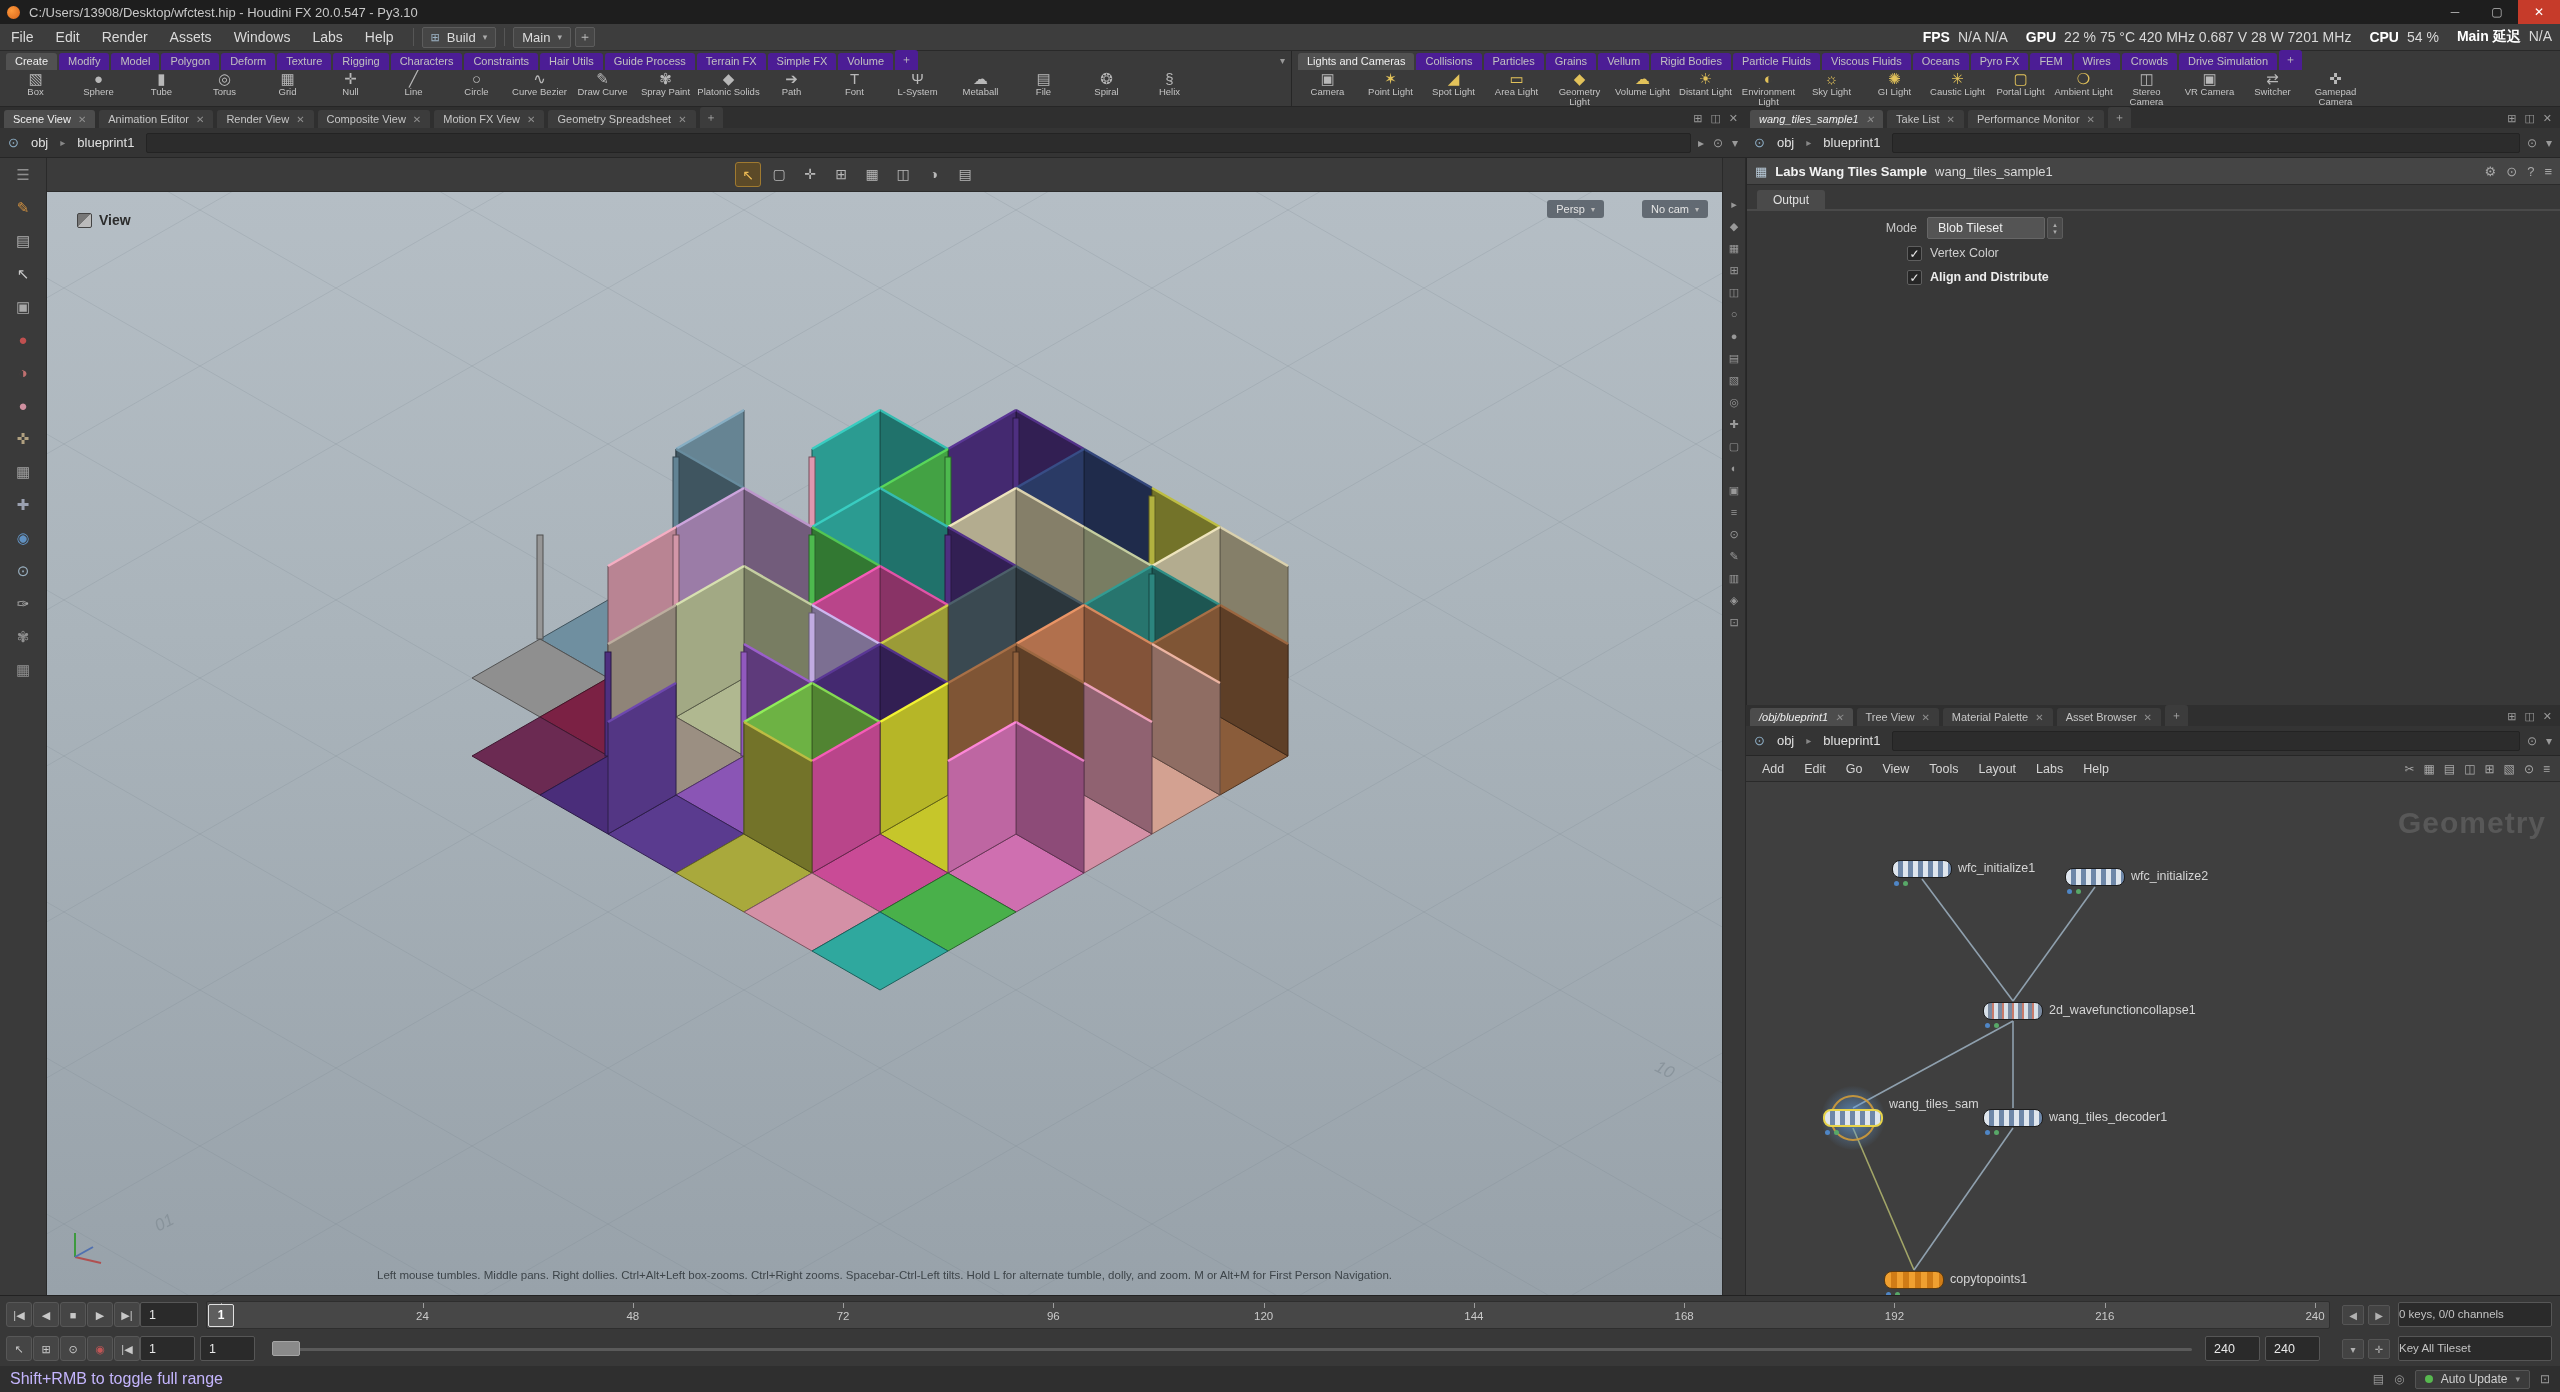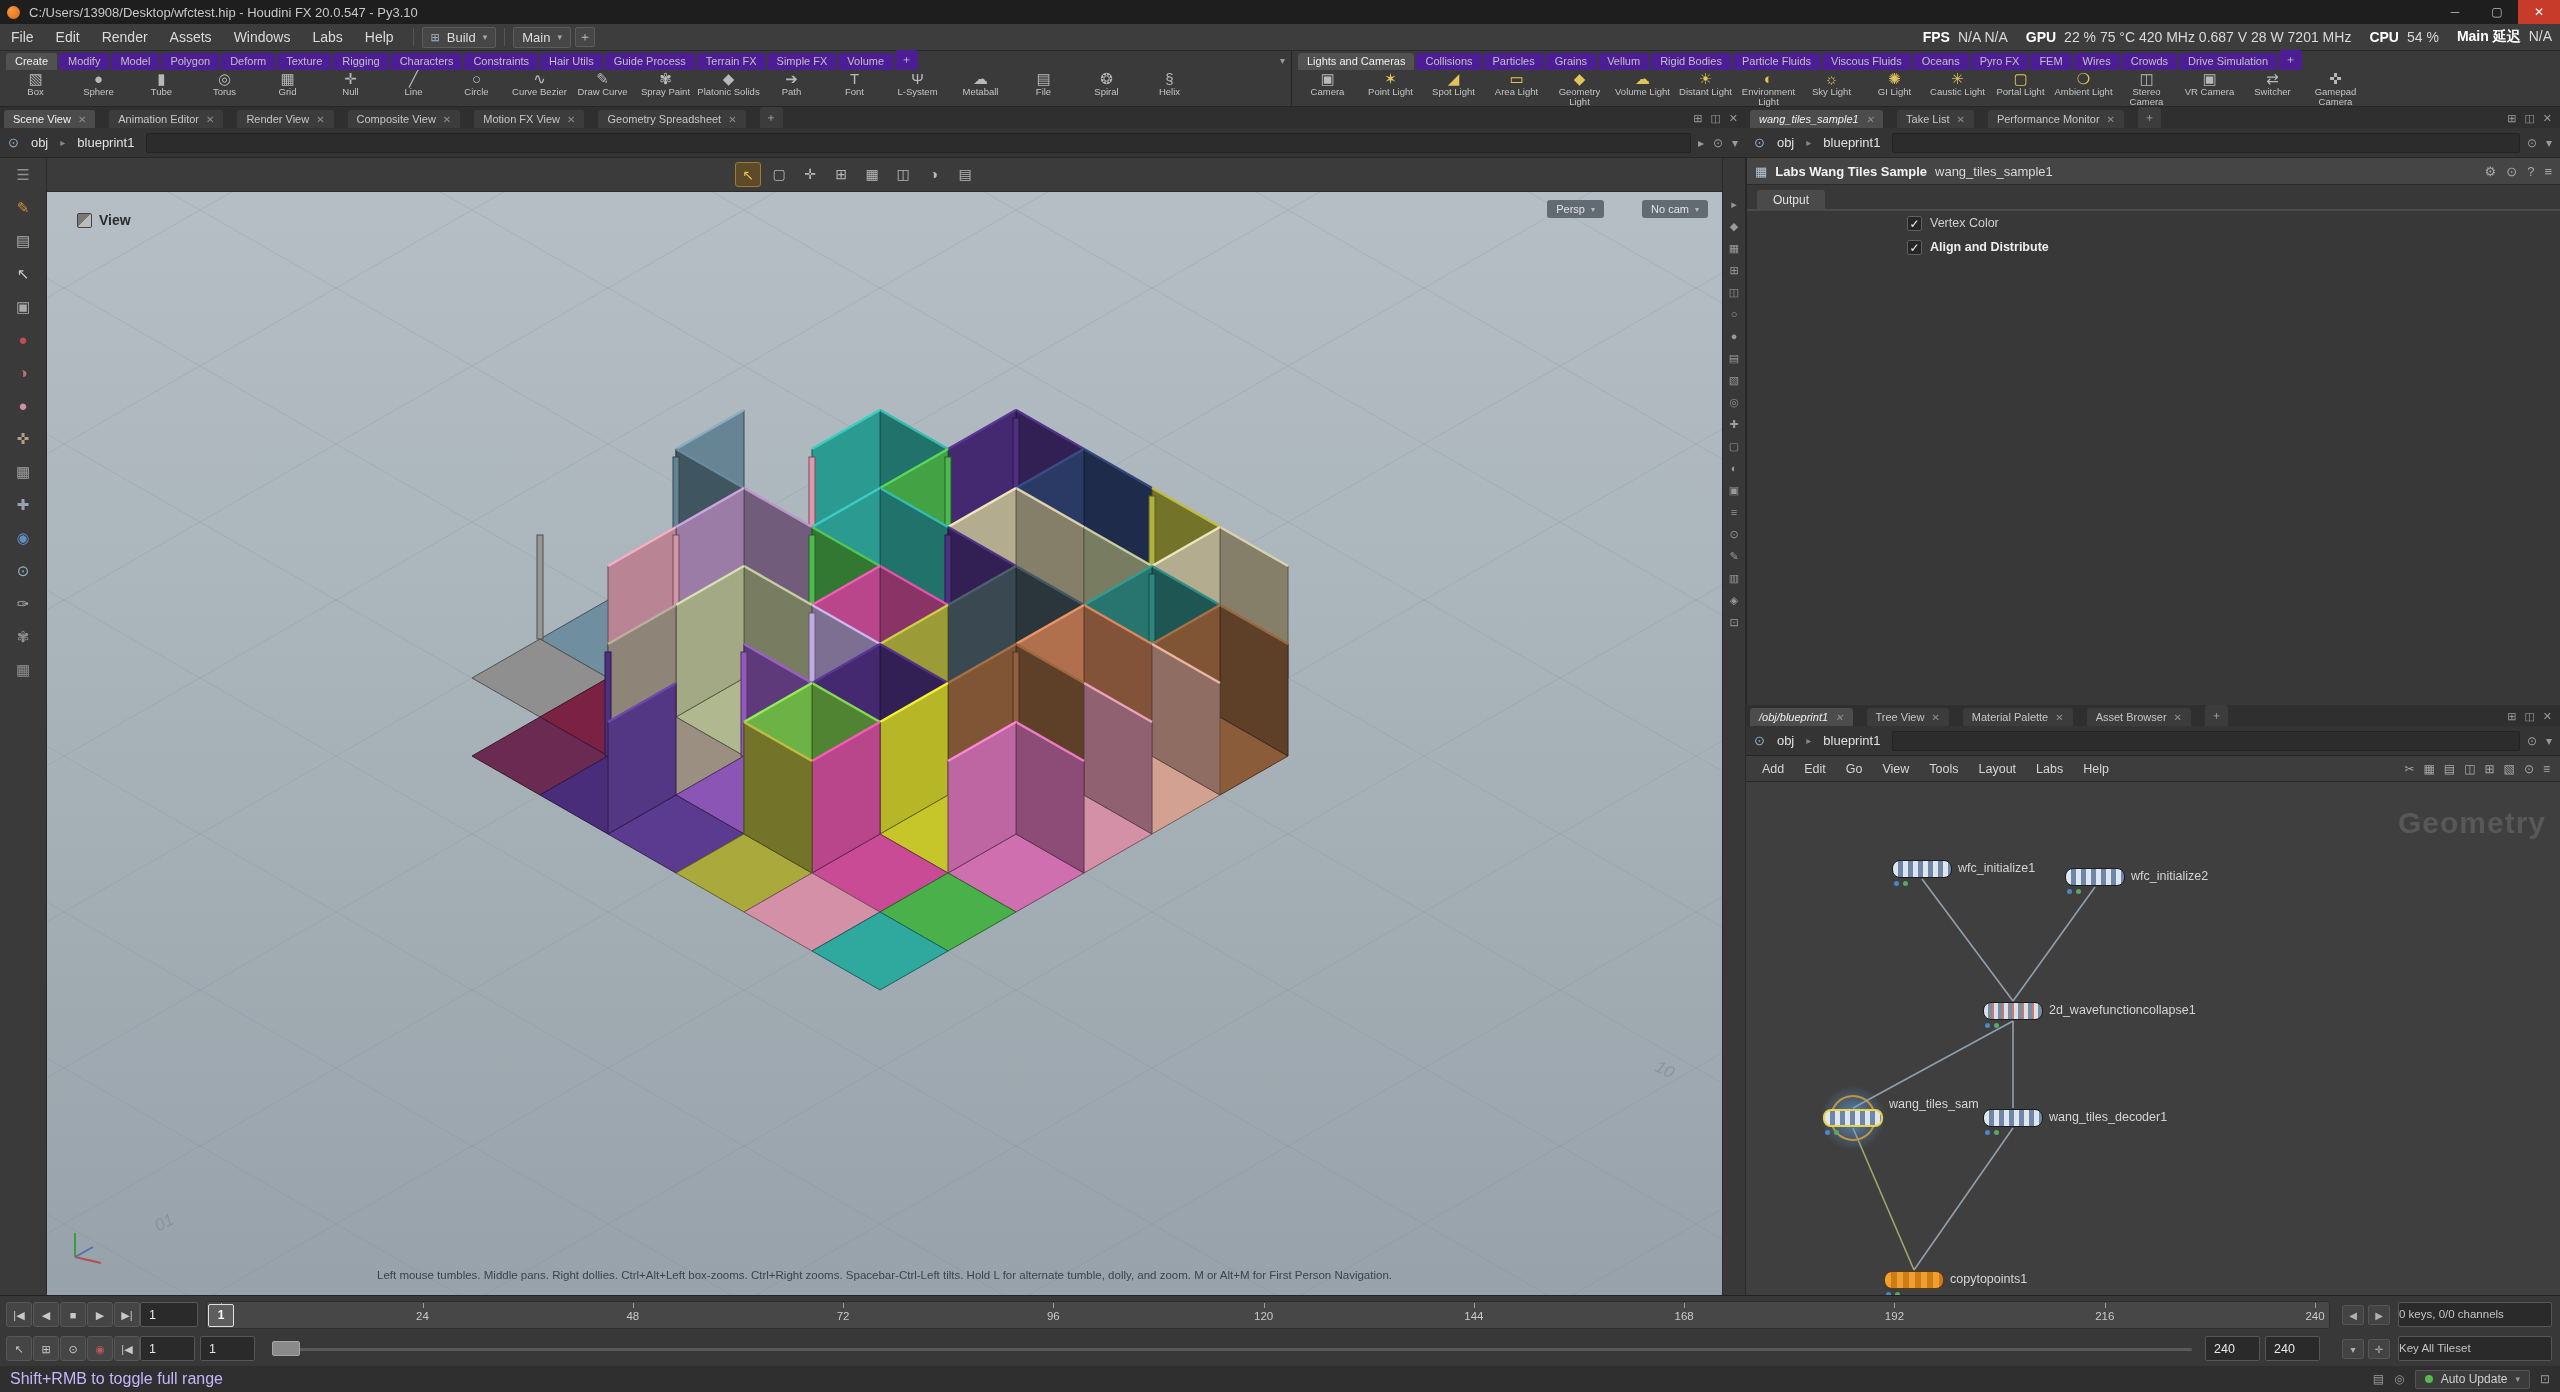--- a/index.html
+++ b/index.html
@@ -38,21 +38,21 @@
 .shelf-dd{position:absolute;right:6px;top:4px;color:#999;font-size:10px}
 .shelf-tools{display:flex;padding-left:4px;height:37px}
 .tool{width:63px;display:flex;flex-direction:column;align-items:center}
 .tool-icon{font-size:15px;height:17px;line-height:17px;color:#b8b8b8}
 .tool-icon.light{color:#e2c25a}
 .tool-label{font-size:9.5px;line-height:10px;color:#c4c4c4;text-align:center}
 
 .panetabs{height:21px;background:#2f2f2f;display:flex;align-items:flex-end;padding-left:4px}
 #panetabs-left{left:0;top:107px;width:1746px}
 #panetabs-right{left:1746px;top:107px;width:814px}
-.ptab{display:flex;align-items:center;gap:7px;background:#3c3c3c;color:#c6c6c6;font-size:11px;padding:3px 9px;border-radius:3px 3px 0 0;margin-right:14px;white-space:nowrap}
+.ptab{display:flex;align-items:center;gap:7px;background:#3c3c3c;color:#c6c6c6;font-size:11px;padding:3px 9px;border-radius:3px 3px 0 0;margin-right:4px;white-space:nowrap}
 .ptab.active{background:#4c4c4c;color:#efefef}
 .ptab.italic{font-style:italic}
 .ptab .x{color:#8f8f8f;font-size:10px}
 .ptab.plus{padding:3px 6px;color:#aaa}
 .pane-icons{margin-left:auto;display:flex;gap:8px;padding:0 8px 3px 0}
 .pane-icons span{color:#9a9a9a;font-size:11px}
 .pathbar{height:30px;background:#343434;border-bottom:1px solid #262626;display:flex;align-items:center;padding:0 8px;gap:7px}
 #pathbar-left{left:0;top:128px;width:1746px}
 #pathbar-right{left:1746px;top:128px;width:814px}
 .crumb-icon{color:#8fb0c8;font-size:13px}
@@ -746,20 +746,28 @@
       <div class="ph-icons">
         <span>⚙</span>
         <span>⊙</span>
         <span>?</span>
         <span>≡</span>
       </div>
     </div>
     <div id="folder-strip">
       <span id="folder-tab">Output</span>
     </div>
+    <div class="prm-row">
+      <div class="prm-label">Mode</div>
+      <div class="prm-dd">Blob Tileset</div>
+      <div class="prm-stepper">
+          <span>▴</span>
+          <span>▾</span>
+        </div>
+    </div>
     <div id="param-toggles">
         <div class="chk-row">
           <div class="chk">✓</div>
           <div class="chk-label">Vertex Color</div>
         </div>
         <div class="chk-row">
           <div class="chk">✓</div>
           <div class="chk-label bold">Align and Distribute</div>
         </div>
       </div>

